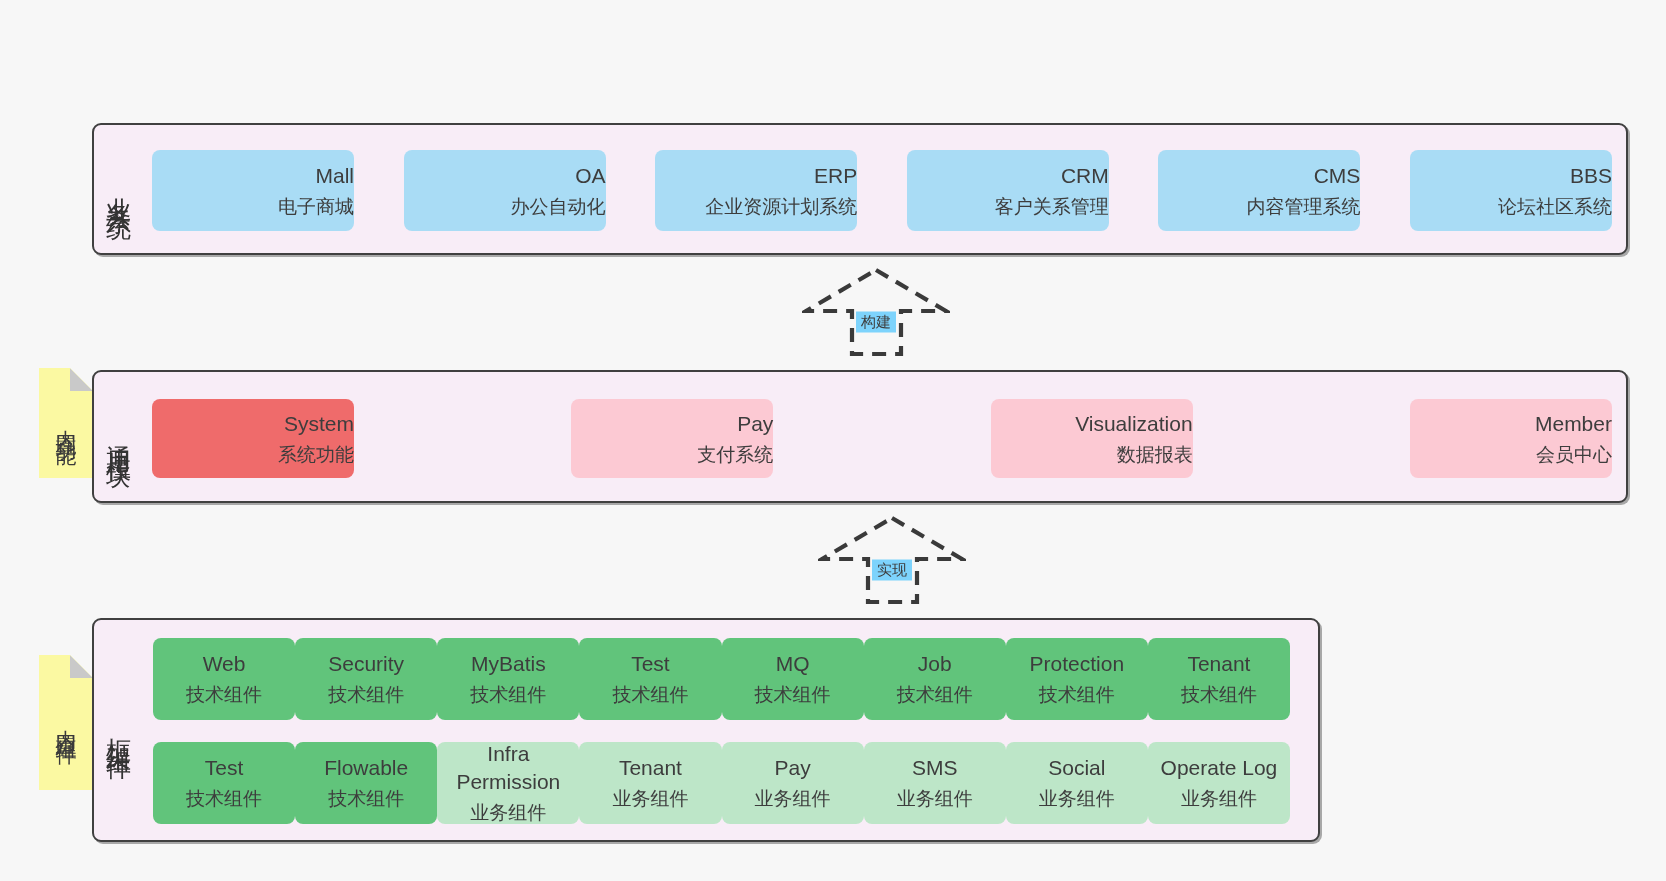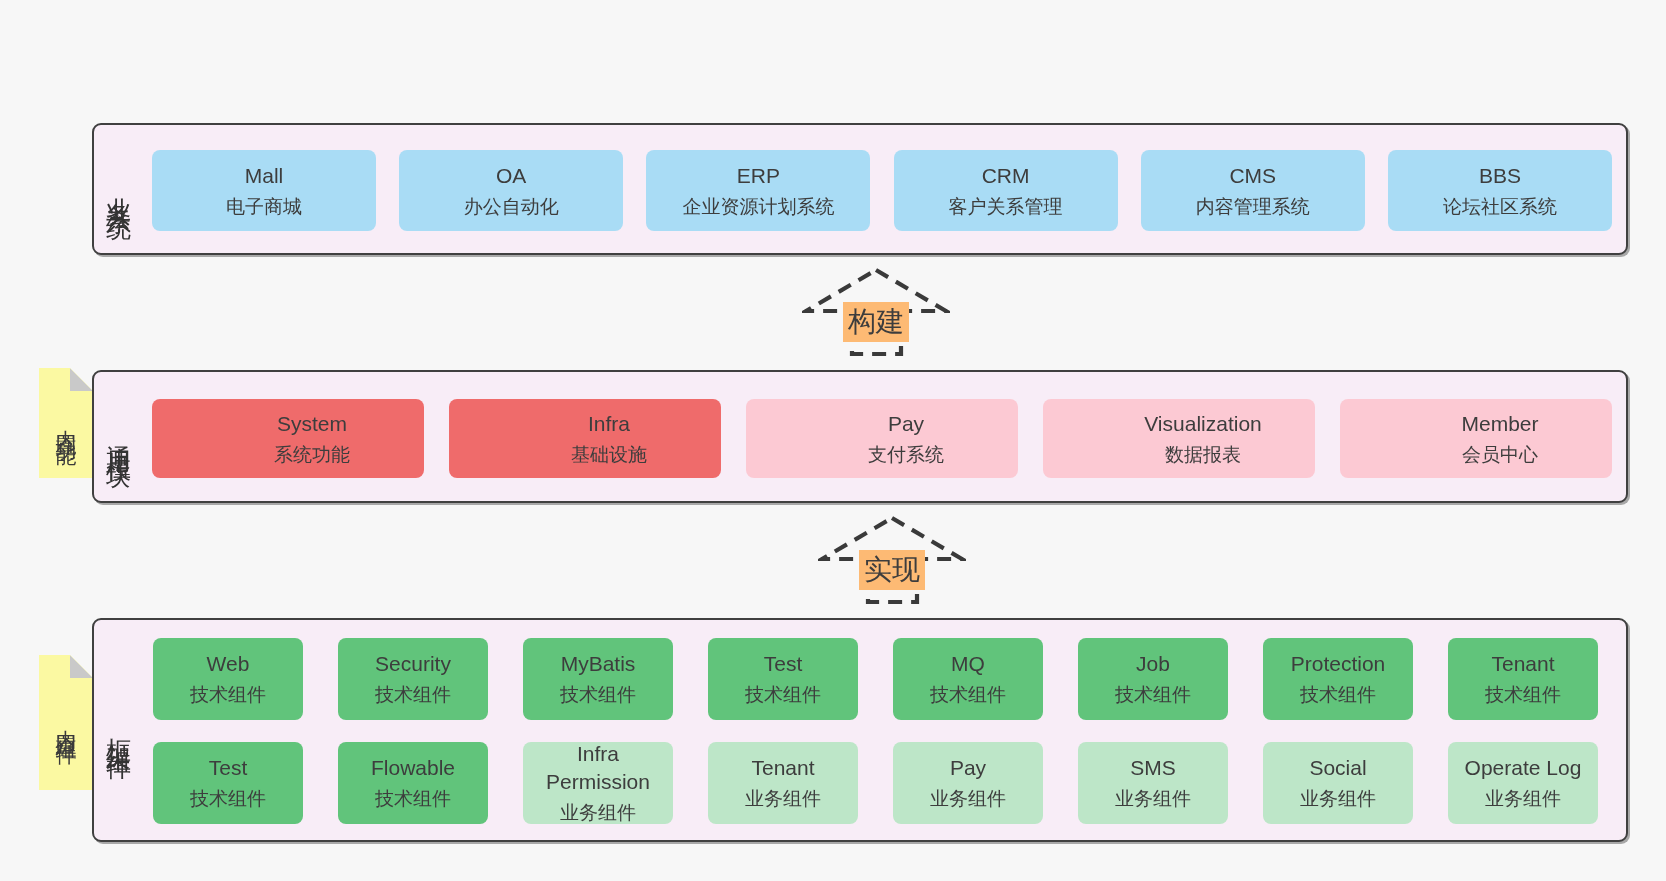--- a/index.html
+++ b/index.html
@@ -5,39 +5,39 @@
 <style>
   html,body{margin:0;padding:0;}
   body{background:#f7f7f7;font-family:"Liberation Sans","DejaVu Sans",sans-serif;}
   .canvas{position:relative;width:1666px;height:881px;background:var(--page_bg,#f7f7f7);overflow:hidden;color:#3d3d3d;}
 
   
   .layer{position:absolute;background:var(--layer_bg,#f8edf7);border:2px solid var(--layer_border,#404040);
          border-radius:9px;box-sizing:border-box;box-shadow:2px 2px 0 rgba(70,70,70,.45);}
   #layer-business{left:92px;top:123px;width:1536px;height:132px;}
   #layer-modules{left:92px;top:370px;width:1536px;height:133px;}
-  #layer-components{left:92px;top:618px;width:1536px;height:224px;}
+  #layer-components{left:92px;top:618px;width:1228px;height:224px;}
 
   .layer-label{position:absolute;left:9px;top:50%;transform:translateY(-50%);
                writing-mode:vertical-rl;text-orientation:upright;
                font-size:25px;letter-spacing:6px;color:#333;white-space:nowrap;}
 
   
   .boxes-row{position:absolute;left:0;right:0;display:flex;justify-content:space-between;box-sizing:border-box;}
   .row-6{padding:0 14px 0 58px;}
   .row-8{padding:0 28px 0 59px;}
   #layer-business .boxes-row{top:25px;}
   #layer-modules .boxes-row{top:27px;}
   #layer-components .row1{top:18px;}
   #layer-components .row2{top:122px;}
 
   .box{border-radius:8px;display:flex;flex-direction:column;align-items:center;justify-content:center;
        text-align:center;line-height:1.3;}
-  .row-6 .box{width:224px;height:81px;}
-  #layer-modules .box{height:79px;padding-left:48px;}
+  .row-6 .box{width:202px;height:81px;align-items:flex-end;}
+  #layer-modules .box{height:79px;}
   .row-8 .box{width:150px;height:82px;}
   .box .en{font-size:21px;}
   .box .cn{font-size:19px;margin-top:6px;}
 
   .v-blue{background:var(--business_box,#a9dcf5);}
   .v-red{background:var(--core_module_box,#ef6b6b);}
   .v-pink{background:var(--optional_module_box,#fcc9d3);}
   .v-tech{background:var(--tech_component_box,#61c47b);}
   .v-biz{background:var(--biz_component_box,#bde6c8);}
 
@@ -52,21 +52,21 @@
             writing-mode:vertical-rl;text-orientation:upright;font-size:21px;letter-spacing:5px;
             color:#3a3a3a;white-space:nowrap;}
 
   
   .arrow{position:absolute;width:148px;height:92px;}
   #arrow-build{left:802px;top:266px;}
   #arrow-implement{left:818px;top:514px;}
   .arrow svg{position:absolute;left:0;top:0;}
   .arrow polygon{fill:none;stroke:var(--arrow,#3a3a3a);stroke-width:4.2;stroke-dasharray:14 9;}
   .arrow-label{position:absolute;left:50%;top:56px;transform:translate(-50%,-50%);
-               background:#fdba74;padding:1px 5px;font-size:28px;color:#3d3d3d;white-space:nowrap;}
+               background:#7dd3fc;padding:1px 5px;font-size:15px;color:#3d3d3d;white-space:nowrap;}
 </style>
 </head>
 <body>
 
 <div class="canvas">
 
   <div class="tag" id="tag-modules">
     <span class="fold"></span>
     <span class="tag-text">内置功能</span>
   </div>
@@ -120,24 +120,20 @@
 
   <section class="layer" id="layer-modules">
     <div class="layer-label">通用模块</div>
     <div class="boxes-row row-6">
 
         <div class="box v-red">
           <span class="en">System</span>
           <span class="cn">系统功能</span>
         </div>
 
-        <div class="box v-red">
-          <span class="en">Infra</span>
-          <span class="cn">基础设施</span>
-        </div>
 
 
         <div class="box v-pink">
           <span class="en">Pay</span>
           <span class="cn">支付系统</span>
         </div>
 
         <div class="box v-pink">
           <span class="en">Visualization</span>
           <span class="cn">数据报表</span>

